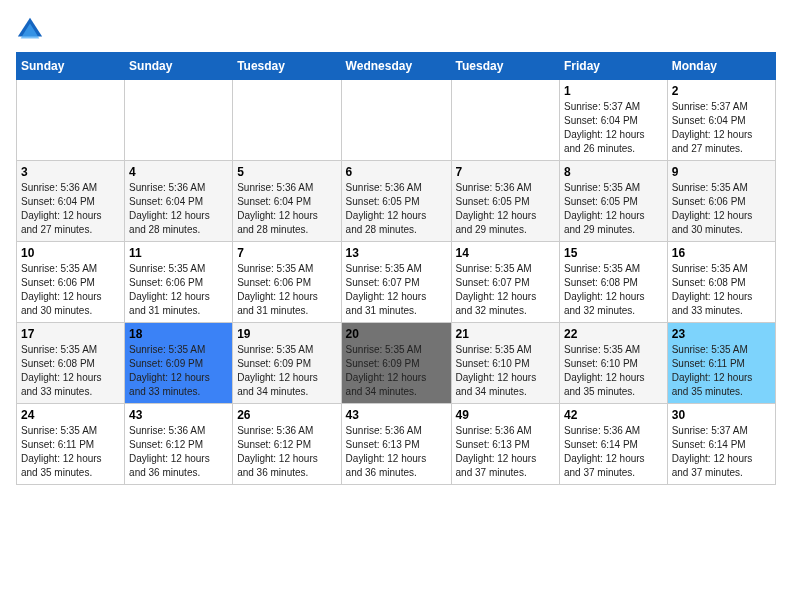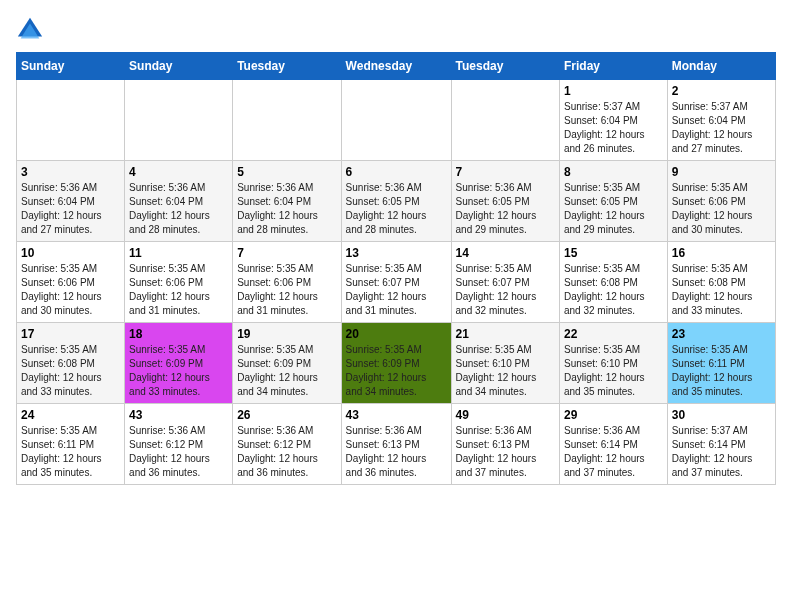--- a/index.html
+++ b/index.html
@@ -234,35 +234,35 @@
         </td>
       </tr>
       <tr>
         <td style="background: rgb(245, 245, 245);">
           <span class="day-number">17</span>
           <div class="day-info" style="white-space: pre-line;">Sunrise: 5:35 AM
 Sunset: 6:08 PM
 Daylight: 12 hours
 and 33 minutes.</div>
         </td>
-        <td style="background: #d946ef;">
+        <td style="background: #3b82f6;">
           <span class="day-number">18</span>
           <div class="day-info" style="white-space: pre-line;">Sunrise: 5:35 AM
 Sunset: 6:09 PM
 Daylight: 12 hours
 and 33 minutes.</div>
         </td>
         <td style="background: rgb(245, 245, 245);">
           <span class="day-number">19</span>
           <div class="day-info" style="white-space: pre-line;">Sunrise: 5:35 AM
 Sunset: 6:09 PM
 Daylight: 12 hours
 and 34 minutes.</div>
         </td>
-        <td style="background: #4d7c0f;">
+        <td style="background: #737373;">
           <span class="day-number">20</span>
           <div class="day-info" style="white-space: pre-line;">Sunrise: 5:35 AM
 Sunset: 6:09 PM
 Daylight: 12 hours
 and 34 minutes.</div>
         </td>
         <td style="background: rgb(245, 245, 245);">
           <span class="day-number">21</span>
           <div class="day-info" style="white-space: pre-line;">Sunrise: 5:35 AM
 Sunset: 6:10 PM
@@ -314,21 +314,21 @@
 and 36 minutes.</div>
         </td>
         <td>
           <span class="day-number">49</span>
           <div class="day-info" style="white-space: pre-line;">Sunrise: 5:36 AM
 Sunset: 6:13 PM
 Daylight: 12 hours
 and 37 minutes.</div>
         </td>
         <td>
-          <span class="day-number">29</span>
+          <span class="day-number">42</span>
           <div class="day-info" style="white-space: pre-line;">Sunrise: 5:36 AM
 Sunset: 6:14 PM
 Daylight: 12 hours
 and 37 minutes.</div>
         </td>
         <td>
           <span class="day-number">30</span>
           <div class="day-info" style="white-space: pre-line;">Sunrise: 5:37 AM
 Sunset: 6:14 PM
 Daylight: 12 hours

